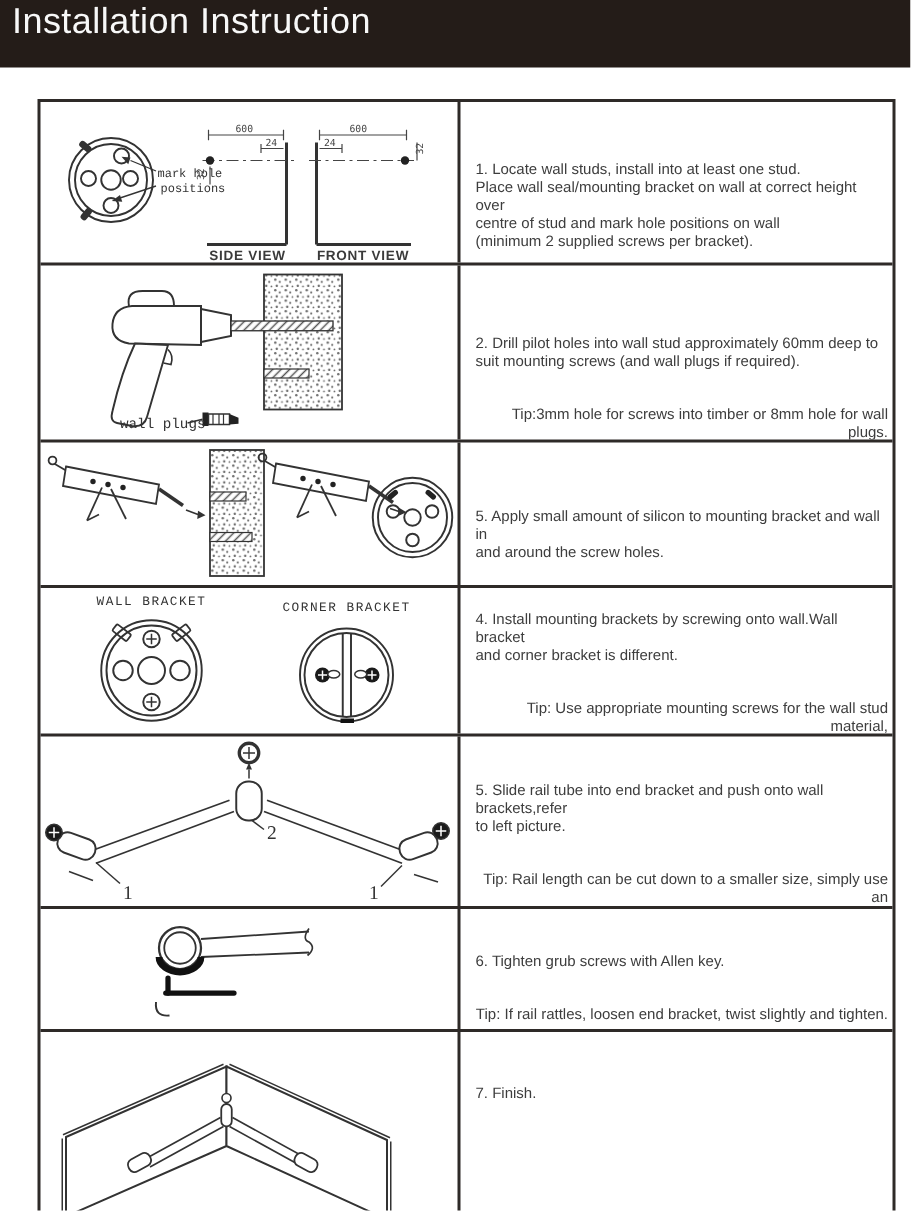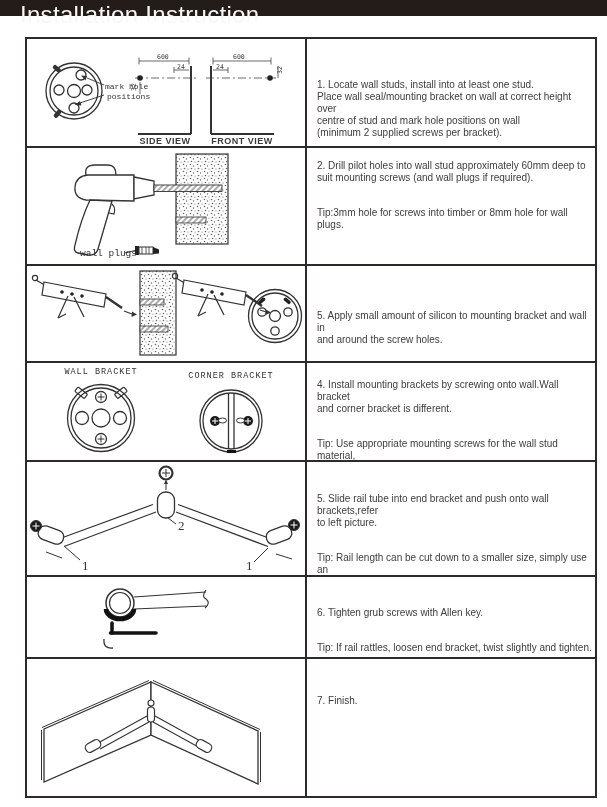--- a/index.html
+++ b/index.html
@@ -1,26 +1,26 @@
 <!DOCTYPE html>
 <html><head>
 <meta charset="utf-8">
 <style>
   html,body{margin:0;padding:0;}
   body{width:607px;height:807px;background:#ffffff;font-family:"Liberation Sans",sans-serif;overflow:hidden;}
-  .header{height:16px;background:#241c18;color:#f8f8f8;font-size:24px;line-height:30px;padding-left:20px;letter-spacing:.3px;}
+  .header{height:45px;background:#241c18;color:#f8f8f8;font-size:24px;line-height:30px;padding-left:8px;letter-spacing:.3px;}
   .table{margin:21px 10px 0 25px;width:568px;border:2px solid #2e2a28;}
   .row{display:flex;border-bottom:2px solid #2e2a28;}
   .row:last-child{border-bottom:none;}
   .cell-illus{width:278px;min-width:278px;border-right:2px solid #2e2a28;display:flex;align-items:center;justify-content:center;overflow:hidden;}
   .cell-text{flex:1;font-size:10px;line-height:12px;color:#3d3d3d;white-space:pre-line;padding-left:10px;padding-right:3px;overflow:hidden;}
-  .tip{margin-top:11px;}
+  .tip{margin-top:11px;text-align:right;}
   .r1{height:107px}.r2{height:116px}.r3{height:95px}.r4{height:97px}.r5{height:113px}.r6{height:80px}.r7{height:137px}
   .row.s1 .cell-text{padding-top:28px}
-  .row.s2 .cell-text{}
+  .row.s2 .cell-text{padding-top:35px}
   .row.s3 .cell-text{padding-top:32px}
   .row.s4 .cell-text{padding-top:4px}
   .row.s5 .cell-text{padding-top:19px}
   .row.s6 .cell-text{padding-top:18px}
   .row.s7 .cell-text{padding-top:24px}
   svg{display:block;}
   .mono{font-family:"Liberation Mono","DejaVu Sans Mono",monospace;fill:#333;}
   .dim{font-family:"DejaVu Sans Mono",monospace;font-size:6.5px;fill:#444;}
   .viewlbl{font-family:"Liberation Sans",sans-serif;font-weight:bold;font-size:9px;fill:#3a3a3a;letter-spacing:.5px;}
   .num{font-family:"Liberation Serif",serif;font-size:13px;fill:#333;}

